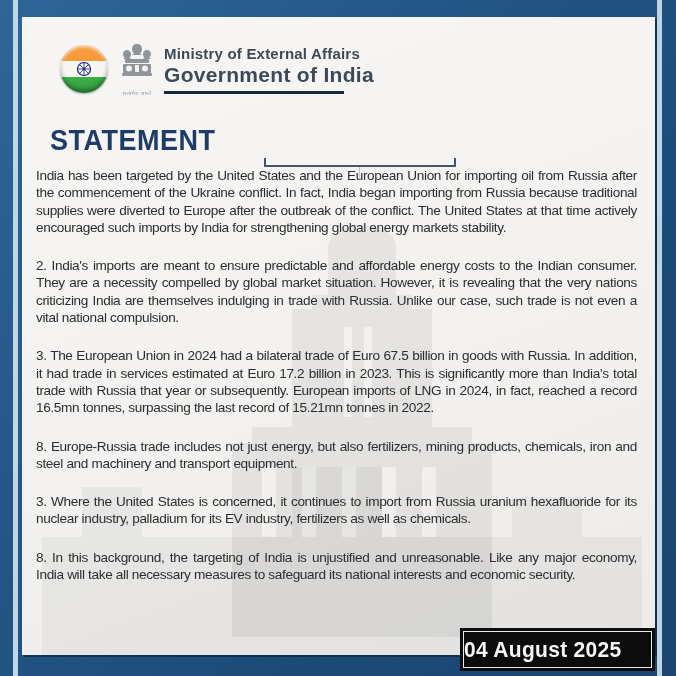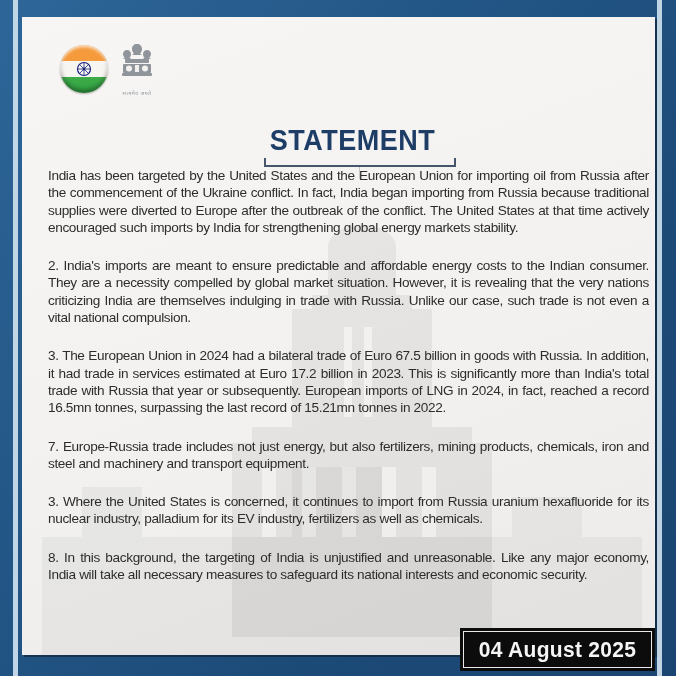--- a/index.html
+++ b/index.html
@@ -33,43 +33,43 @@
   }
   .flag-badge svg { position:absolute; left:50%; top:50%; transform:translate(-50%,-50%); }
   .emblem { margin-left:12px; flex:0 0 auto; text-align:center; }
   .emblem-motto { font-size:5px; color:#8f959b; letter-spacing:.5px; margin-top:-2px; }
   .header-text { margin-left:10px; }
   .ministry-line { font-size:15px; color:#3c4a58; font-weight:600; letter-spacing:.2px; }
   .gov-line { font-size:21px; color:#3c4a58; font-weight:600; letter-spacing:.3px; margin-top:1px; }
   .header-underline { width:180px; height:3px; background:#15273c; margin-top:4px; }
 
   
-  .title-wrap { position:absolute; left:0; top:108px; width:100%; text-align:center; }
+  .title-wrap { position:absolute; left:0; top:108px; width:100%; text-align:left; }
   .statement-title {
     display:inline-block; font-size:27px; font-weight:800; color:#1d3d66;
     letter-spacing:.5px; transform:scaleY(1.08); margin-left:28px;
   }
   .title-bracket {
     width:192px; height:9px; margin:2px auto 0; margin-left:242px;
     border-left:2px solid #46566a; border-right:2px solid #46566a; border-bottom:2px solid #46566a;
   }
   .title-tick { width:1px; height:12px; background:#c3c6c9; margin:0 auto; margin-left:337px; }
 
   
-  .body-text { position:absolute; left:26px; top:150px; width:601px; }
+  .body-text { position:absolute; left:14px; top:150px; width:601px; }
   .body-text p {
     font-size:13.6px; line-height:17.3px; letter-spacing:-0.35px;
     color:#2d2d2d; text-align:justify; margin-bottom:21px; font-weight:500;
   }
 
   
   .date-box {
     position:absolute; left:463px; top:631px; width:189px; height:37px;
     background:#0c0c0c; border:1px solid #e9e9e9; box-shadow:0 0 0 3px #0c0c0c;
-    display:flex; align-items:center; justify-content:center;
+    display:flex; align-items:center; 
   }
   .date-box span {
     color:#f5f5f5; font-size:21px; font-weight:700; letter-spacing:.3px;
     transform:scaleY(1.05);
   }
 </style>
 </head>
 <body>
 
 <div class="edge-stripe left"></div>
@@ -125,33 +125,38 @@
           <rect x="5" y="17" width="24" height="4" rx="1"></rect>
           <rect x="3" y="22" width="28" height="9" rx="1"></rect>
           <circle cx="9" cy="26.5" r="3" fill="#f2f1ef"></circle>
           <circle cx="25" cy="26.5" r="3" fill="#f2f1ef"></circle>
           <rect x="15" y="23" width="4" height="7" fill="#f2f1ef"></rect>
           <rect x="2" y="31" width="30" height="3" rx="1"></rect>
         </g>
       </svg>
       <div class="emblem-motto">सत्यमेव जयते</div>
     </div>
+    <div class="header-text">
+      <div class="ministry-line">Ministry of External Affairs</div>
+      <div class="gov-line">Government of India</div>
+      <div class="header-underline"></div>
+    </div>
   </div>
 
   <div class="title-wrap">
     <span class="statement-title">STATEMENT</span>
     <div class="title-bracket"></div>
     <div class="title-tick"></div>
   </div>
 
   <div class="body-text">
     <p>India has been targeted by the United States and the European Union for importing oil from Russia after the commencement of the Ukraine conflict. In fact, India began importing from Russia because traditional supplies were diverted to Europe after the outbreak of the conflict. The United States at that time actively encouraged such imports by India for strengthening global energy markets stability.</p>
     <p>2. India's imports are meant to ensure predictable and affordable energy costs to the Indian consumer. They are a necessity compelled by global market situation. However, it is revealing that the very nations criticizing India are themselves indulging in trade with Russia. Unlike our case, such trade is not even a vital national compulsion.</p>
     <p>3. The European Union in 2024 had a bilateral trade of Euro 67.5 billion in goods with Russia. In addition, it had trade in services estimated at Euro 17.2 billion in 2023. This is significantly more than India's total trade with Russia that year or subsequently. European imports of LNG in 2024, in fact, reached a record 16.5mn tonnes, surpassing the last record of 15.21mn tonnes in 2022.</p>
-    <p>7. Europe-Russia trade includes not just energy, but also fertilizers, mining products, chemicals, iron and steel and machinery and transport equipment.</p>
+    <p>8. Europe-Russia trade includes not just energy, but also fertilizers, mining products, chemicals, iron and steel and machinery and transport equipment.</p>
     <p>3. Where the United States is concerned, it continues to import from Russia uranium hexafluoride for its nuclear industry, palladium for its EV industry, fertilizers as well as chemicals.</p>
     <p>8. In this background, the targeting of India is unjustified and unreasonable. Like any major economy, India will take all necessary measures to safeguard its national interests and economic security.</p>
   </div>
 </div>
 
 <div class="date-box">
   <span>04 August 2025</span>
 </div>
 
 </body></html>

